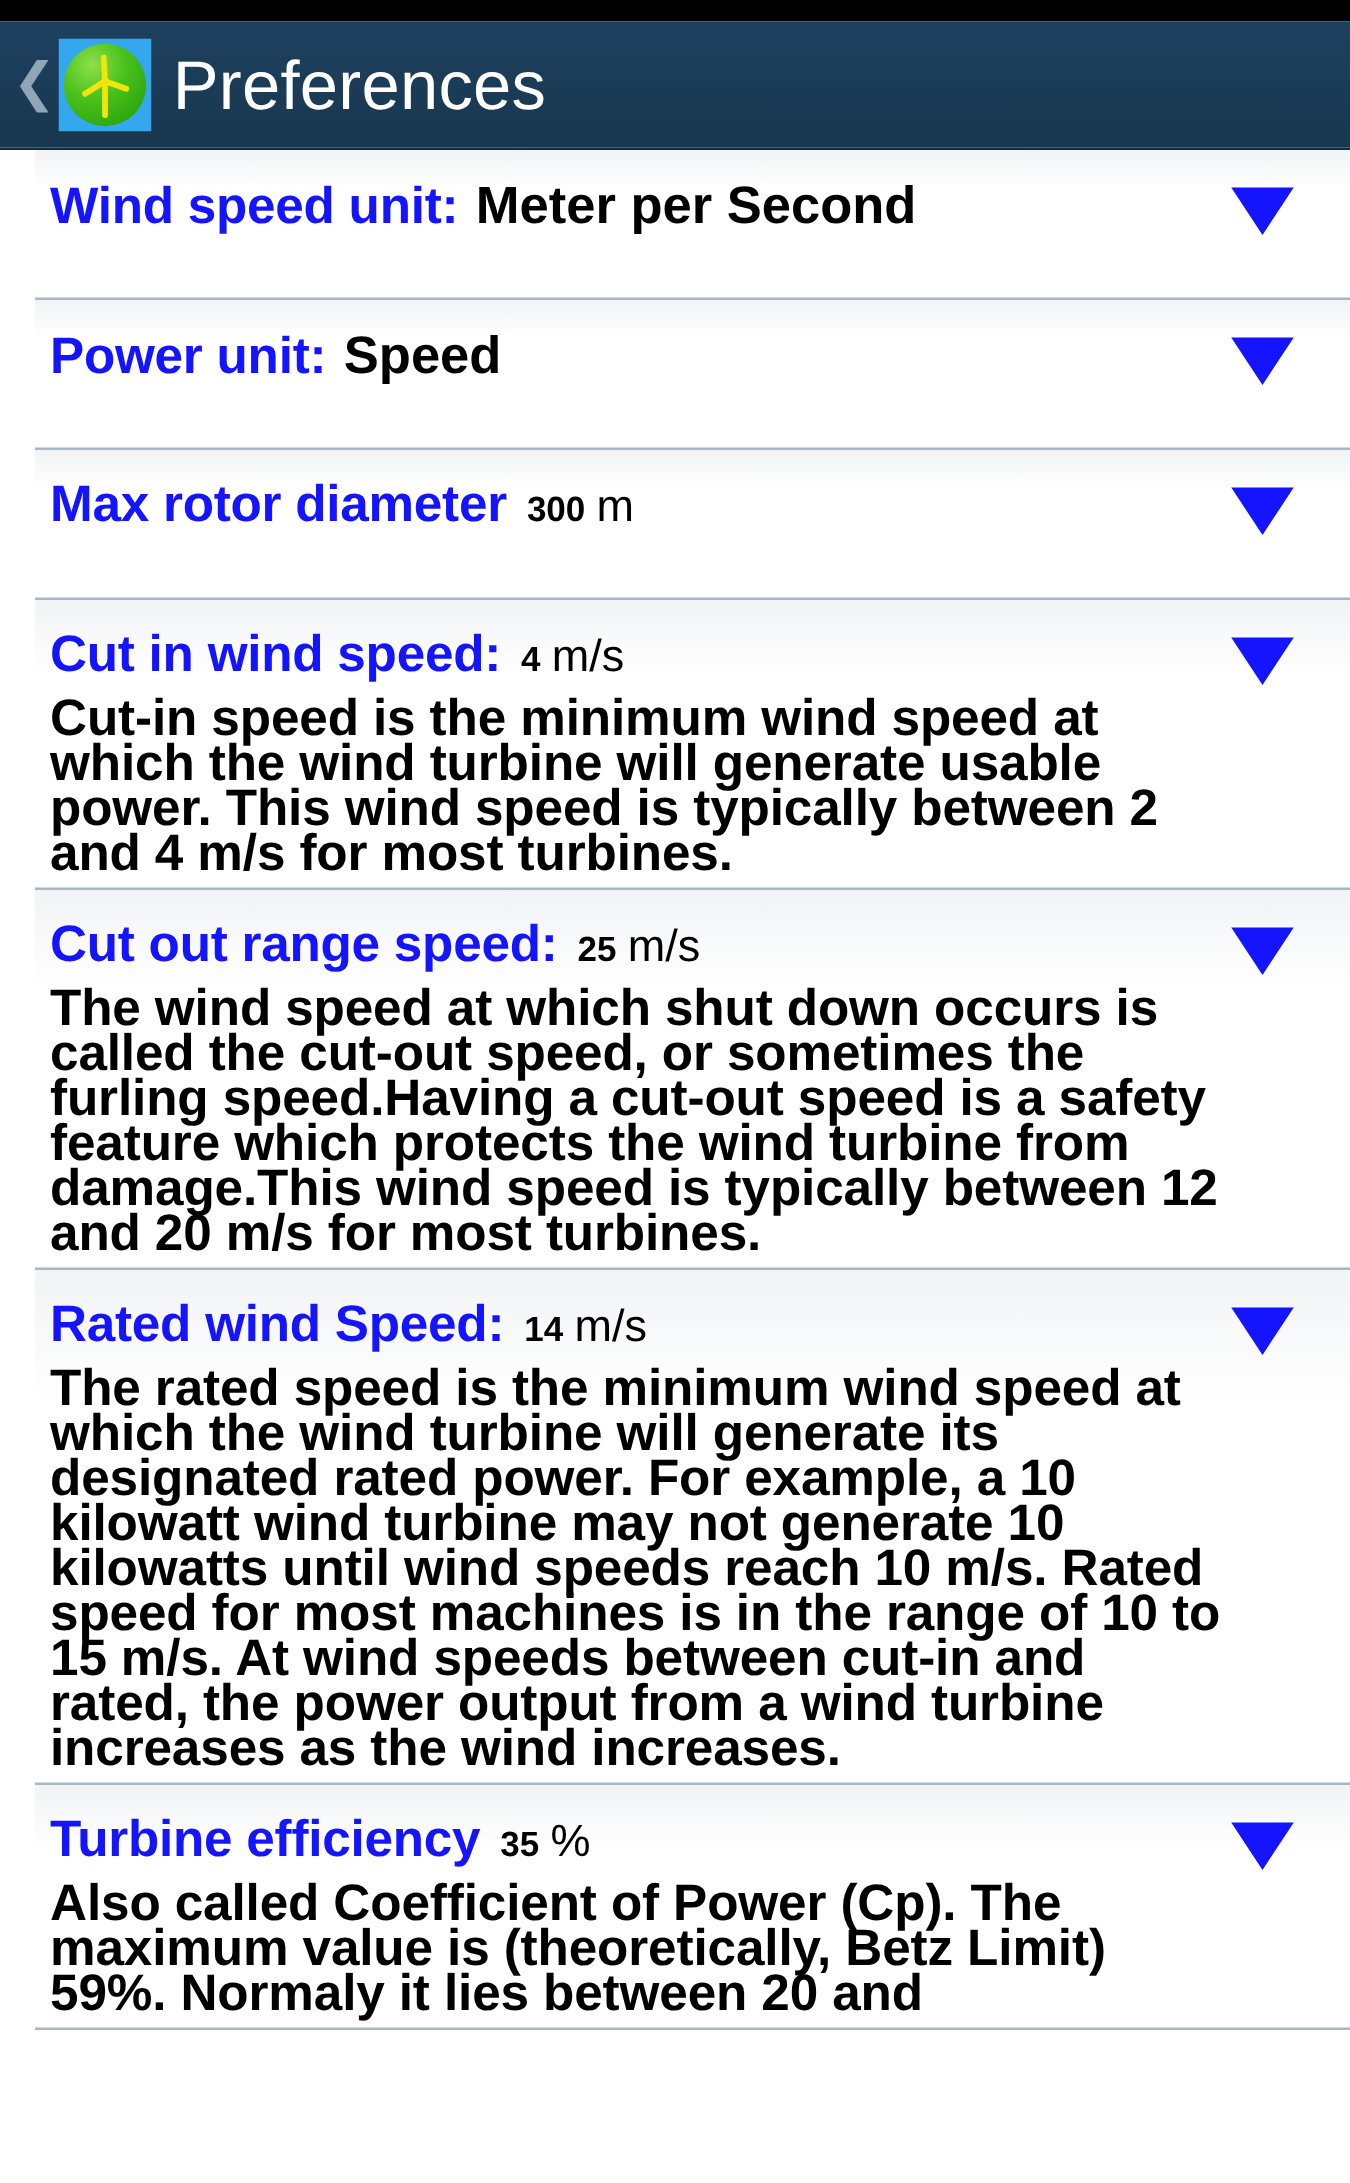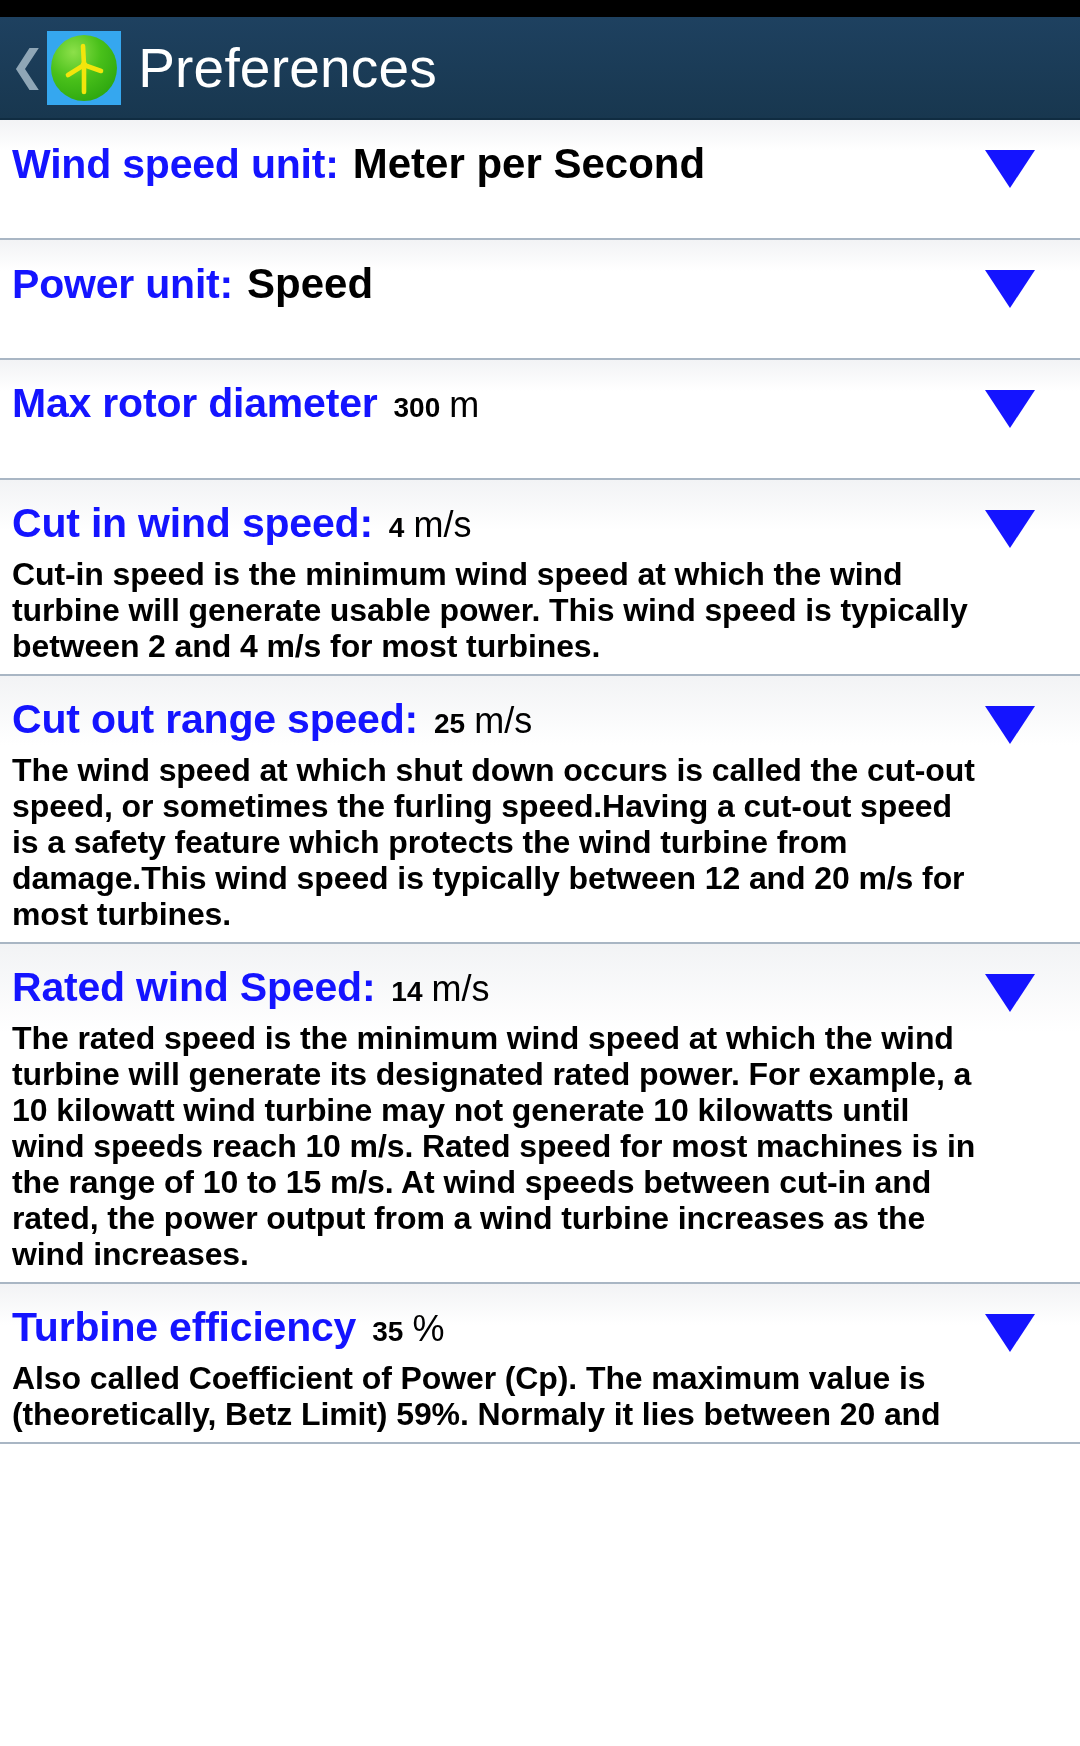--- a/index.html
+++ b/index.html
@@ -74,20 +74,21 @@
   .pref-list {
     width: 100%;
     background: #ffffff;
   }
   .pref-row {
     position: relative;
     padding: 0 0 0 12px;
     border-bottom: 2px solid #a9b6c4;
     background: linear-gradient(180deg, #f2f3f5 0%, #ffffff 26%, #ffffff 100%);
     box-sizing: border-box;
+    margin-left: 28px;
   }
   .pref-row.no-desc { height: 120px; }
 
   .pref-head {
     display: flex;
     align-items: baseline;
     padding-top: 20px;
     padding-right: 130px;
   }
   .pref-label {
@@ -112,21 +113,21 @@
   }
   .pref-unit {
     color: #000000;
     font-weight: 400;
     font-size: 36px;
     margin-left: 9px;
   }
   .pref-desc {
     color: #000000;
     font-weight: bold;
-    font-size: 32px;
+    font-size: 41px;
     line-height: 36px;
     padding: 9px 95px 10px 0;
     letter-spacing: -0.1px;
   }
 
   .arrow {
     position: absolute;
     right: 45px;
     top: 30px;
     width: 0;

